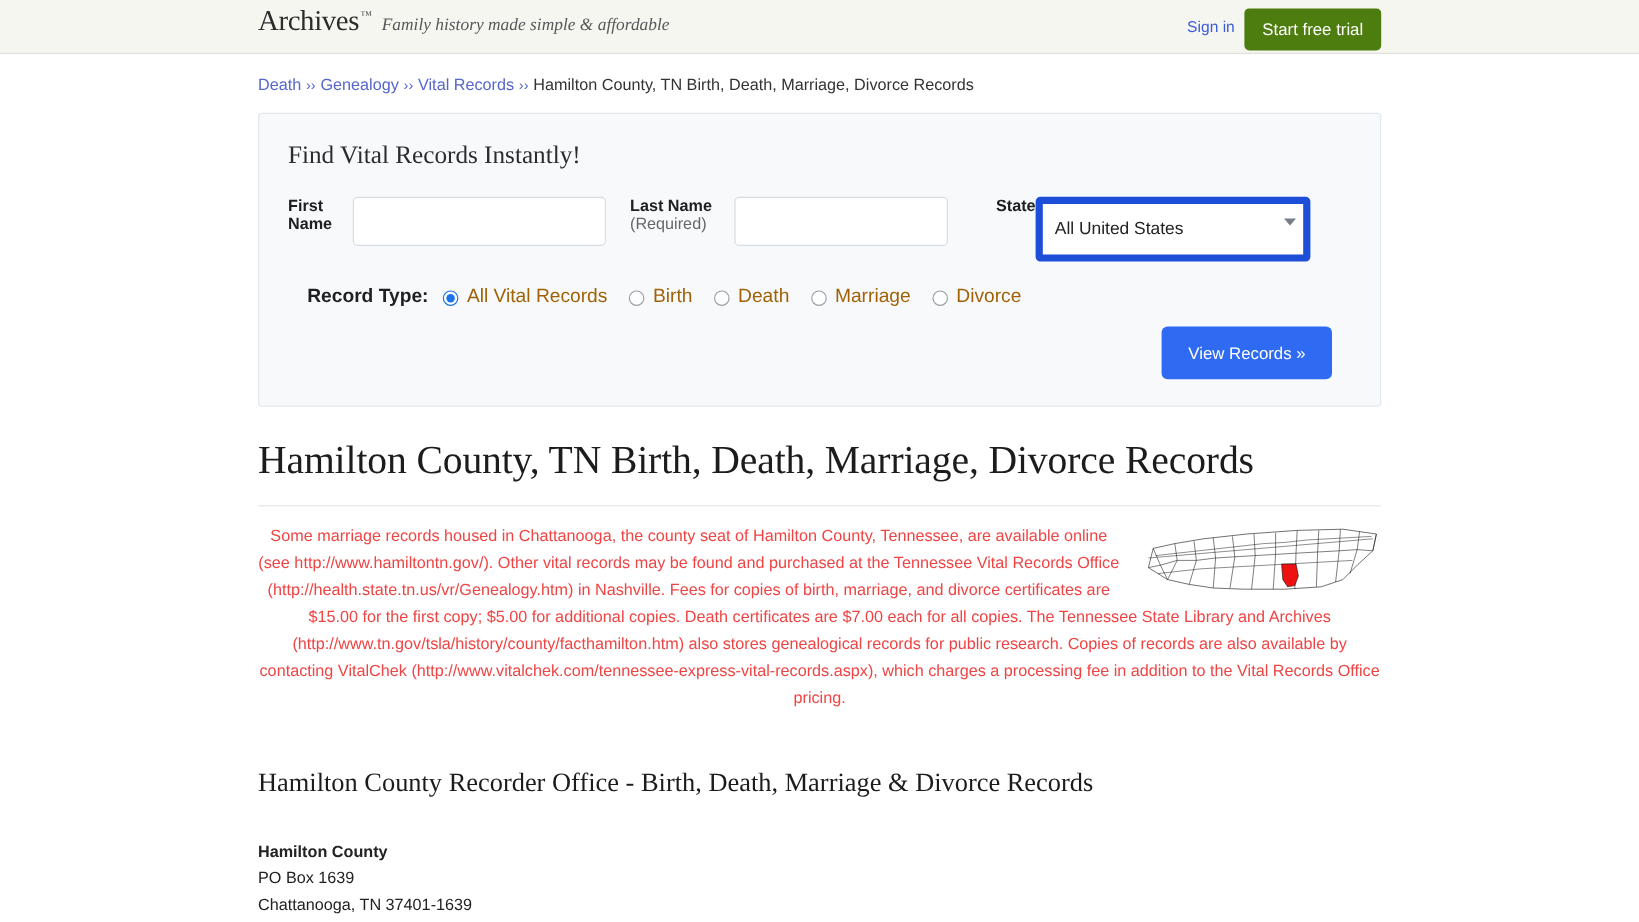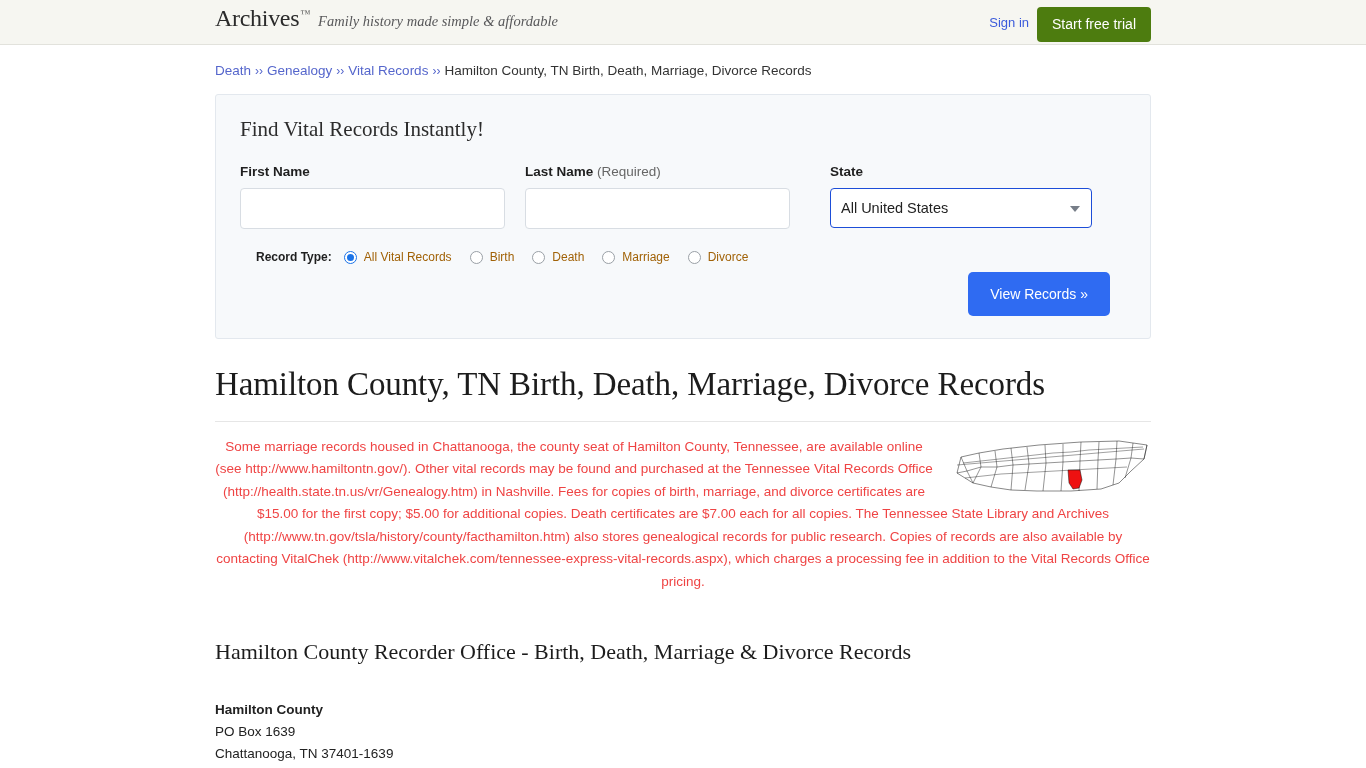--- a/index.html
+++ b/index.html
@@ -121,21 +121,21 @@
     font-family: "Liberation Serif", serif;
     font-size: 21px;
     color: #2c2c2c;
     margin: 0 0 22px 0;
     font-weight: normal;
   }
   .fields-row {
     display: flex;
     gap: 20px;
   }
-  .field-col { display: flex; flex-direction: column; }
+  .field-col { display: flex; flex-direction: row; }
   .field-col.first { width: 265px; }
   .field-col.last { width: 265px; }
   .field-col.state { width: 262px; margin-left: 20px; }
   .field-label {
     font-size: 13.5px;
     font-weight: bold;
     color: #1f1f1f;
     margin-bottom: 9px;
   }
   .field-label .req {
@@ -149,22 +149,22 @@
     background: #ffffff;
     font-size: 14px;
     font-family: "Liberation Sans", sans-serif;
     padding: 0 10px;
     color: #222;
     width: 100%;
     outline: none;
   }
   .select-wrap { position: relative; width: 100%; }
   .select-input {
-    height: 40px;
-    border: 1px solid #1d4ed8;
+    height: 54px;
+    border: 6px solid #1d4ed8;
     border-radius: 4px;
     background: #ffffff;
     font-size: 14.5px;
     color: #222;
     display: flex;
     align-items: center;
     padding: 0 28px 0 10px;
     cursor: pointer;
     width: 100%;
   }
@@ -177,21 +177,21 @@
     border-right: 5px solid transparent;
     border-top: 6px solid #777e88;
     pointer-events: none;
   }
 
   
   .radio-row {
     display: flex;
     align-items: center;
     margin-top: 21px;
-    font-size: 12px;
+    font-size: 16px;
     padding-left: 16px;
   }
   .radio-row-label {
     font-weight: bold;
     color: #1f1f1f;
     margin-right: 12px;
   }
   .radio-item {
     display: flex;
     align-items: center;

